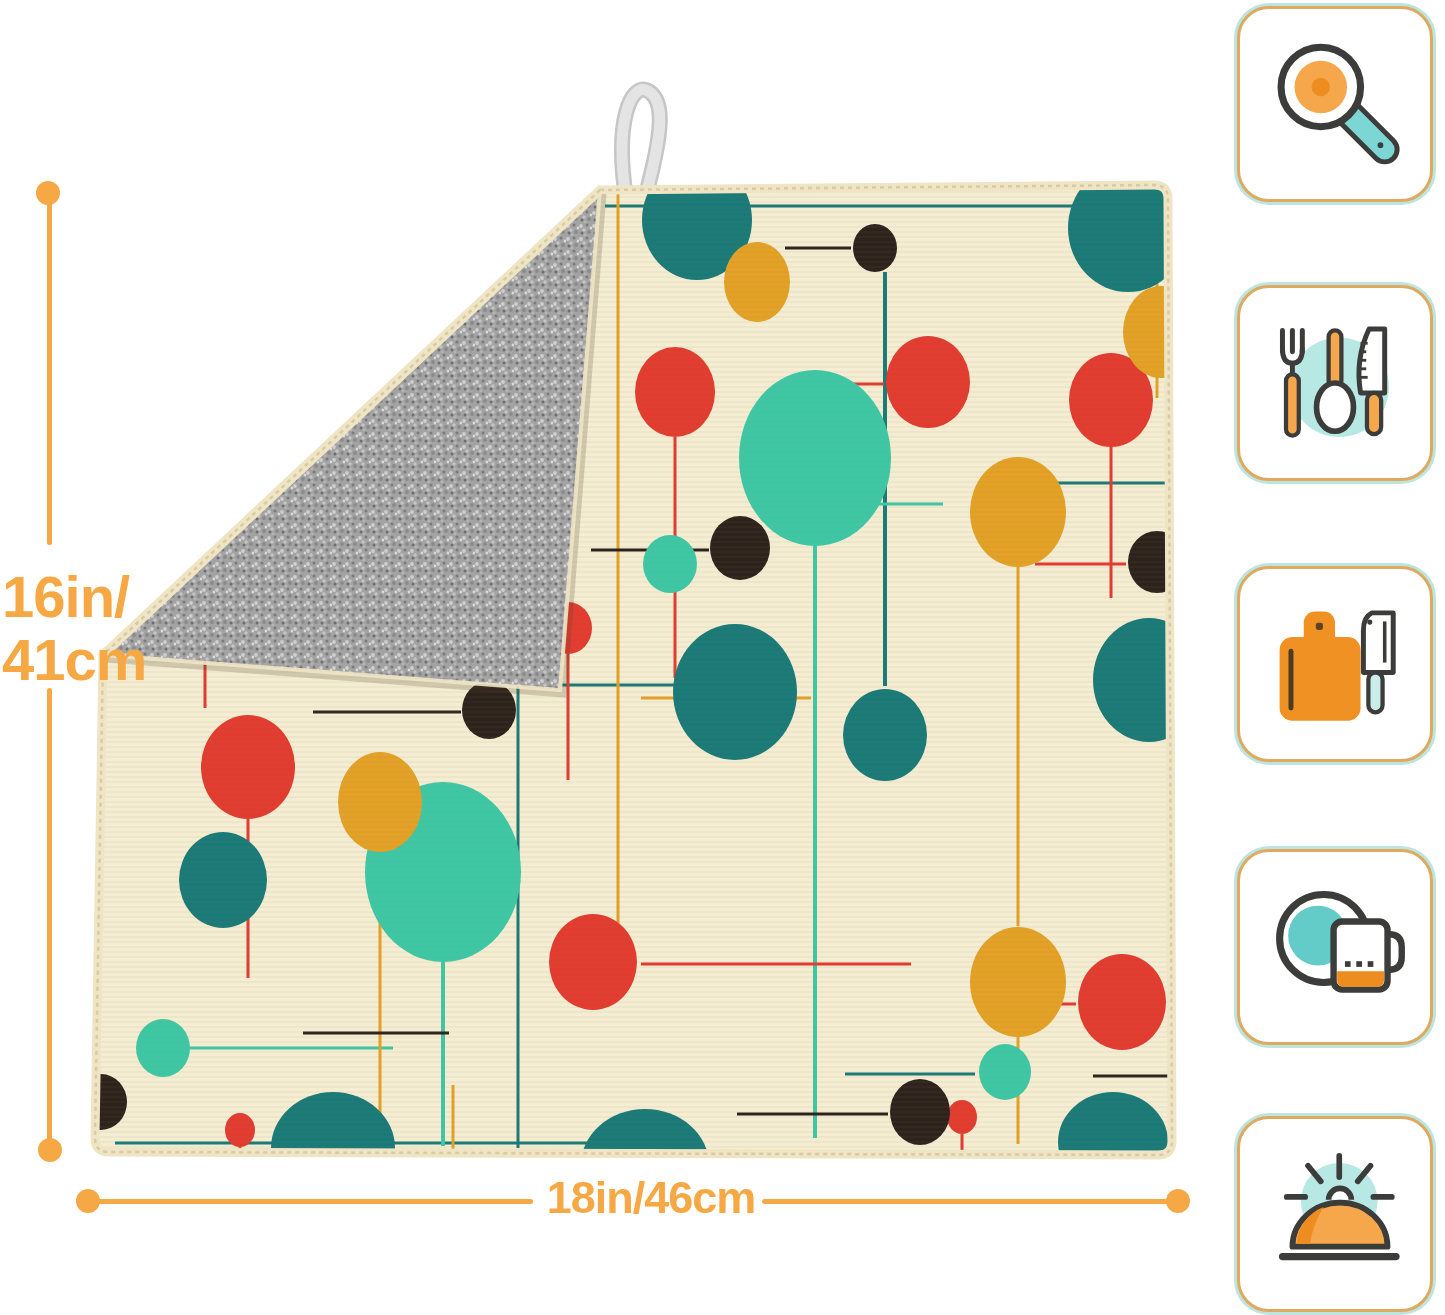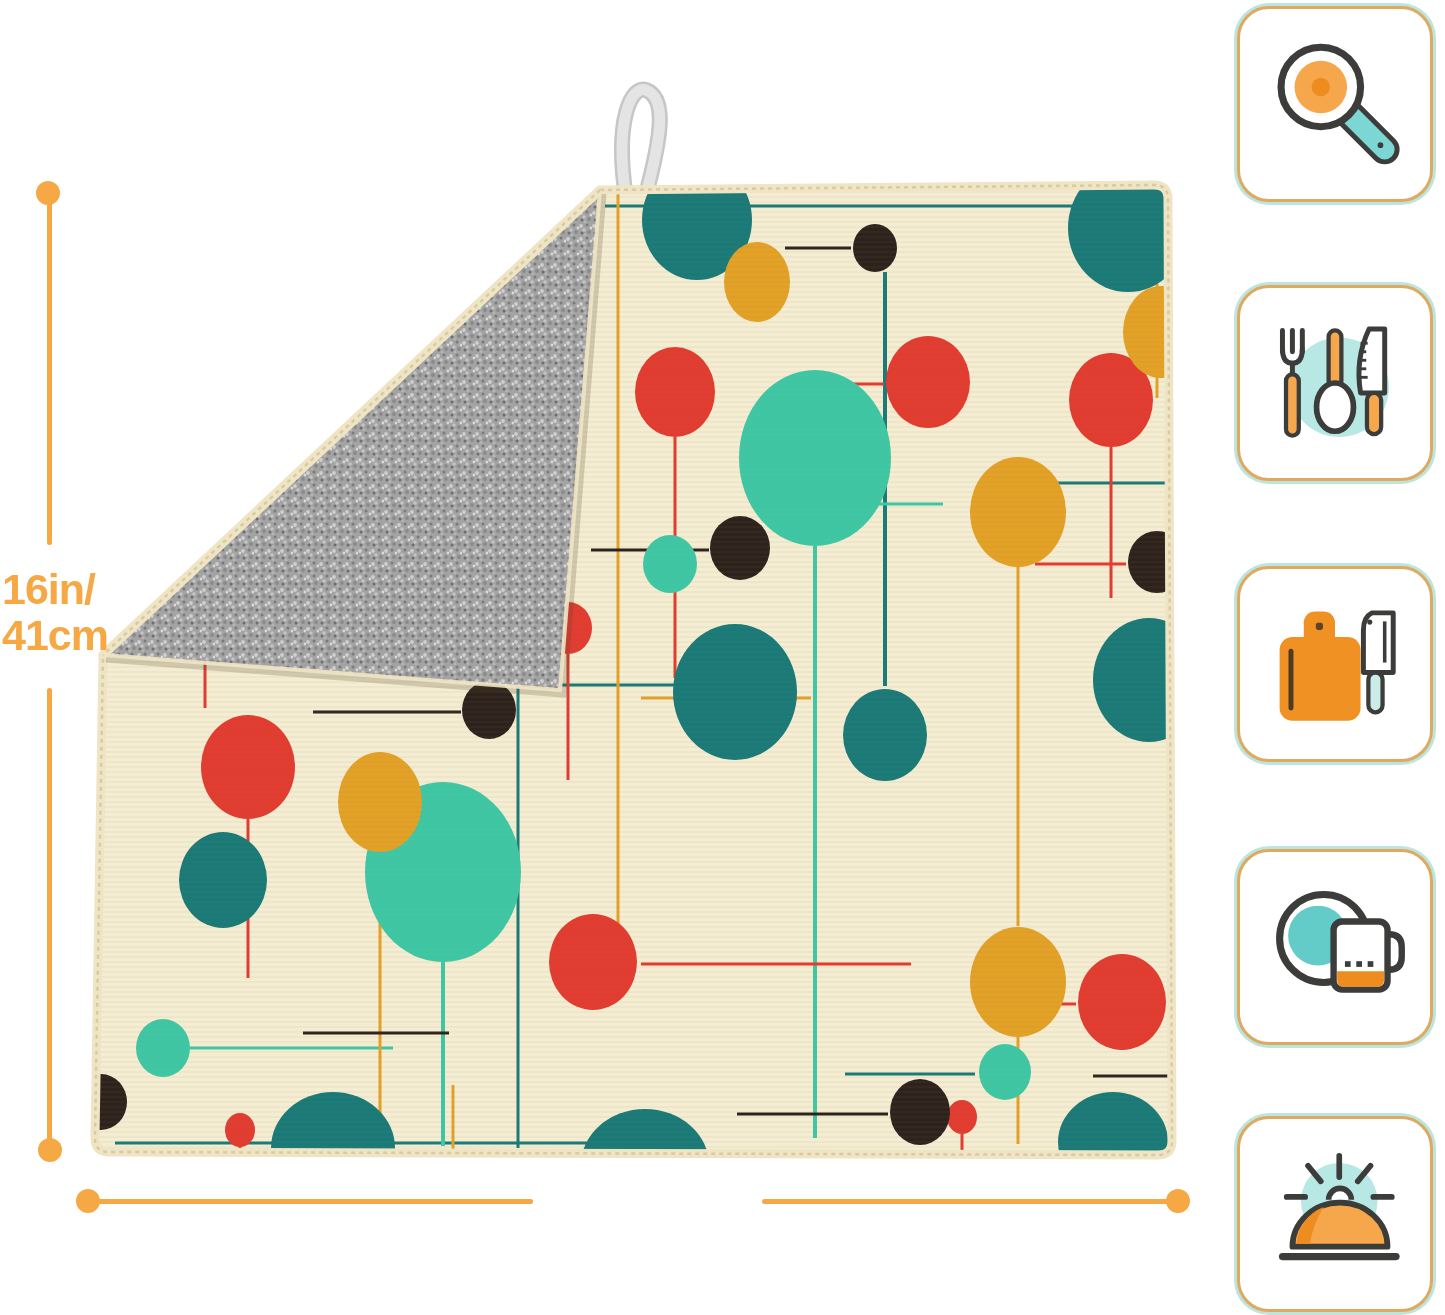--- a/index.html
+++ b/index.html
@@ -7,21 +7,21 @@
     position:relative;width:1445px;height:1315px;background:#fff;overflow:hidden;
     font-family:"Liberation Sans", sans-serif;
   }
   .abs{position:absolute;}
   
   .dim-line-v{position:absolute;width:5px;background:var(--dim);border-radius:3px;}
   .dim-line-h{position:absolute;height:5px;background:var(--dim);border-radius:3px;}
   .dim-dot{position:absolute;width:24px;height:24px;border-radius:50%;background:var(--dim);}
   .vlabel{
     position:absolute;left:2px;top:566px;width:118px;
-    font-weight:bold;font-size:43px;line-height:1.08;color:var(--dim);letter-spacing:-1px;
+    font-weight:bold;font-size:58px;line-height:1.08;color:var(--dim);letter-spacing:-1px;
   }
   .hlabel{
     position:absolute;left:536px;top:1172px;width:230px;text-align:center;
     font-weight:bold;font-size:45px;color:var(--dim);letter-spacing:-1px;
   }
   
   .icon-card{
     position:absolute;left:1237px;width:190px;height:190px;
     background:#fff;border:3px solid var(--cardInner);border-radius:32px;
     box-shadow:0 0 0 3px var(--cardOuter);
@@ -158,20 +158,21 @@
   <div class="dim-line-v" style="left:47px;top:193px;height:352px"></div>
   <div class="dim-line-v" style="left:47px;top:688px;height:462px"></div>
   <div class="dim-dot" style="left:36px;top:181px"></div>
   <div class="dim-dot" style="left:38px;top:1138px"></div>
   <div class="vlabel"><span>16in/</span><br><span>41cm</span></div>
 
   <div class="dim-line-h" style="left:88px;top:1199px;width:445px"></div>
   <div class="dim-line-h" style="left:762px;top:1199px;width:416px"></div>
   <div class="dim-dot" style="left:76px;top:1189px"></div>
   <div class="dim-dot" style="left:1166px;top:1189px"></div>
+  <div class="hlabel">18in/46cm</div>
 
   <div class="icon-card" style="top:6px">
     <svg class="ic" viewBox="0 0 100 100">
       <line x1="60" y1="57" x2="85" y2="82" style="stroke:var(--stroke)" stroke-width="21" stroke-linecap="round"></line>
       <line x1="60" y1="57" x2="85" y2="82" style="stroke:var(--tealLight)" stroke-width="14" stroke-linecap="round"></line>
       <circle cx="82" cy="79" r="2" style="fill:var(--stroke)"></circle>
       <circle cx="40" cy="38" r="28" style="fill:#fff;stroke:var(--stroke)" stroke-width="5"></circle>
       <circle cx="40" cy="38" r="18.5" style="fill:var(--orange)"></circle>
       <circle cx="40" cy="38" r="6.5" style="fill:var(--deepOrange)"></circle>
     </svg>

